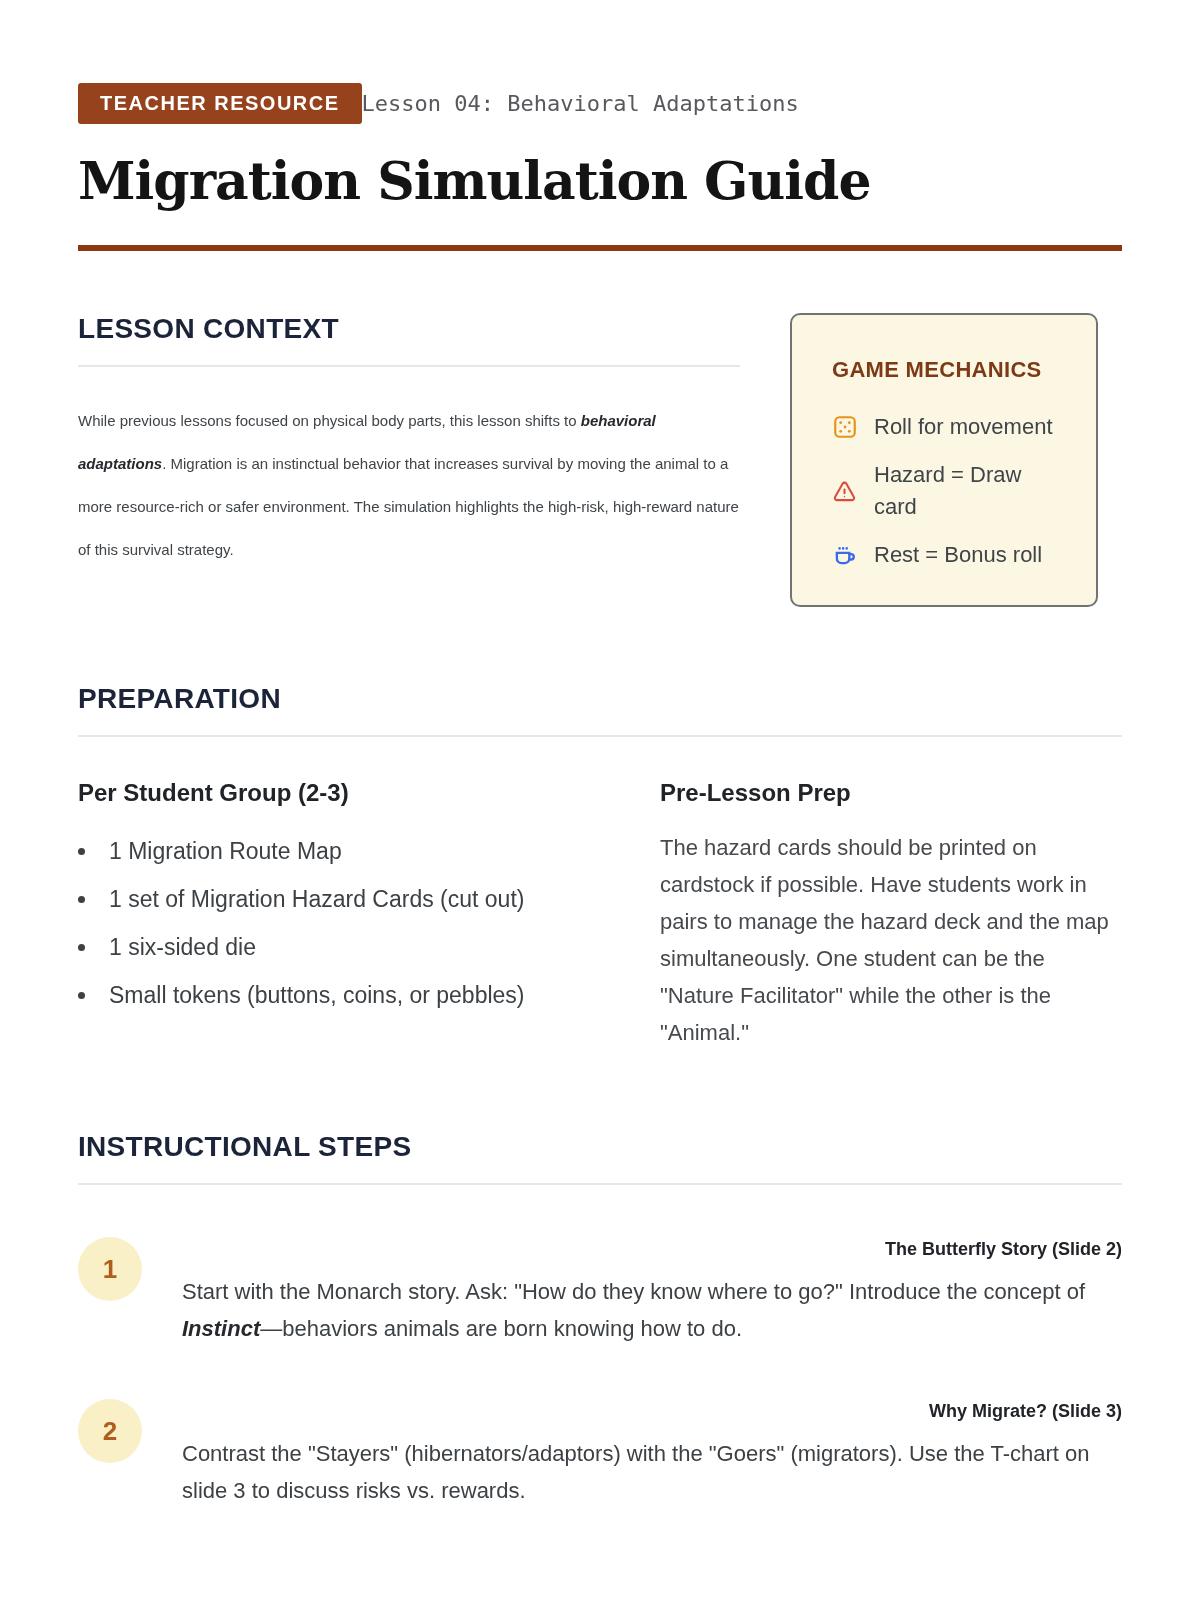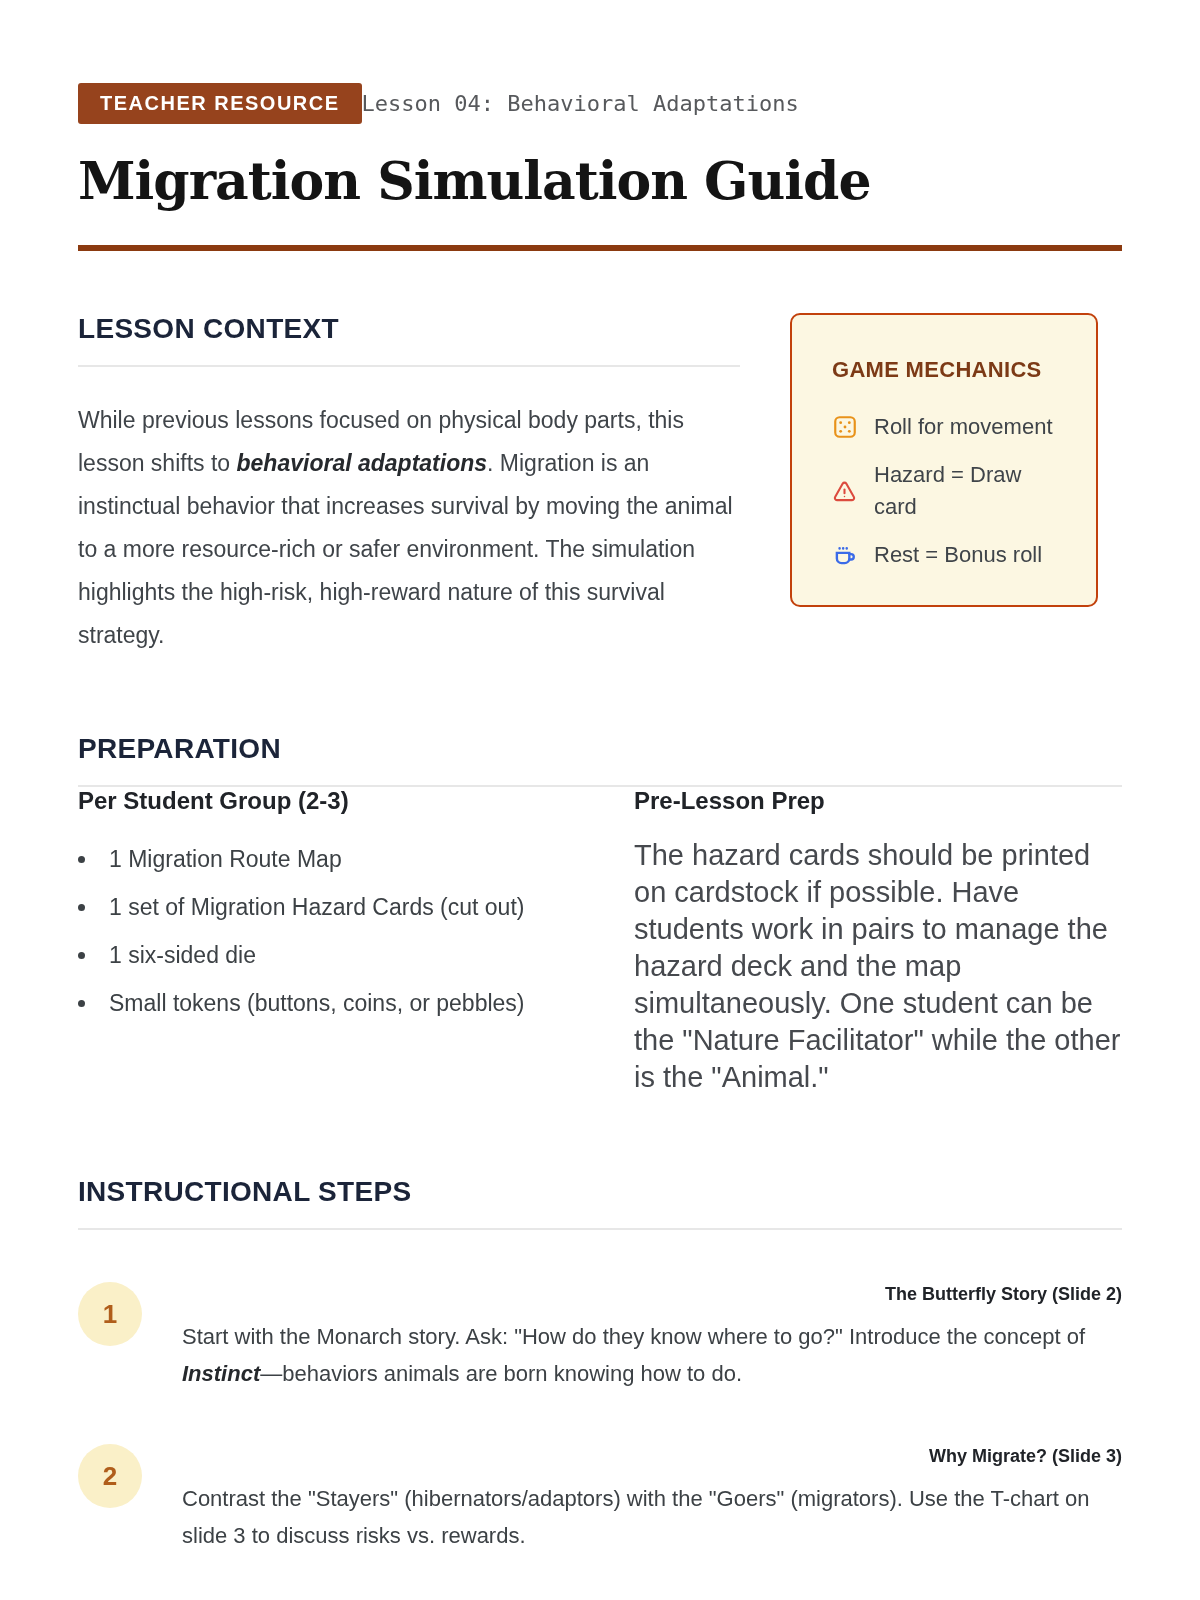--- a/index.html
+++ b/index.html
@@ -68,37 +68,37 @@
   
   .context-row {
     display: flex;
     gap: 50px;
     margin-top: 62px;
     align-items: flex-start;
   }
   .context-main { width: 662px; flex: 0 0 662px; }
   .context-para {
     margin-top: 32px;
-    font-size: 23px;
+    font-size: 15px;
     line-height: 43px;
     color: #3f4449;
   }
   .context-para .em-strong,
   .step-desc .em-strong {
     font-weight: 700;
     font-style: italic;
     color: #26292d;
   }
 
   
   .mech-card {
     flex: 0 0 308px;
     width: 308px;
     background: #fcf7e2;
-    border: 2px solid #c2410c;
+    border: 2px solid #737373;
     border-radius: 10px;
     padding: 42px 40px 34px 40px;
   }
   .mech-card h3 {
     font-size: 22px;
     font-weight: 700;
     color: #7c3a16;
     letter-spacing: 0.3px;
     margin-bottom: 28px;
   }
@@ -111,39 +111,40 @@
     line-height: 32px;
     color: #3f4449;
   }
   .mech-item:last-child { margin-bottom: 0; }
   .mech-icon { flex: 0 0 26px; display: flex; align-items: center; }
 
   
   .prep-section { margin-top: 76px; }
   .prep-cols {
     display: flex;
-    gap: 68px;
+    gap: 94px;
+    margin-top: 42px;
   }
   .prep-col-left { flex: 0 0 488px; }
   .prep-col-right { flex: 1; }
   .col-heading {
     font-size: 24px;
     font-weight: 700;
     color: #202328;
     margin-bottom: 22px;
   }
   ul.materials-list {
     list-style: disc inside;
     font-size: 23px;
     line-height: 44px;
     color: #3c4145;
   }
   ul.materials-list li { margin-bottom: 4px; }
   .prep-body {
-    font-size: 29px;
+    font-size: 22px;
     line-height: 37px;
     color: #46494e;
   }
 
   
   .steps-section { margin-top: 80px; }
   .step-row {
     display: flex;
     gap: 40px;
     margin-top: 48px;

